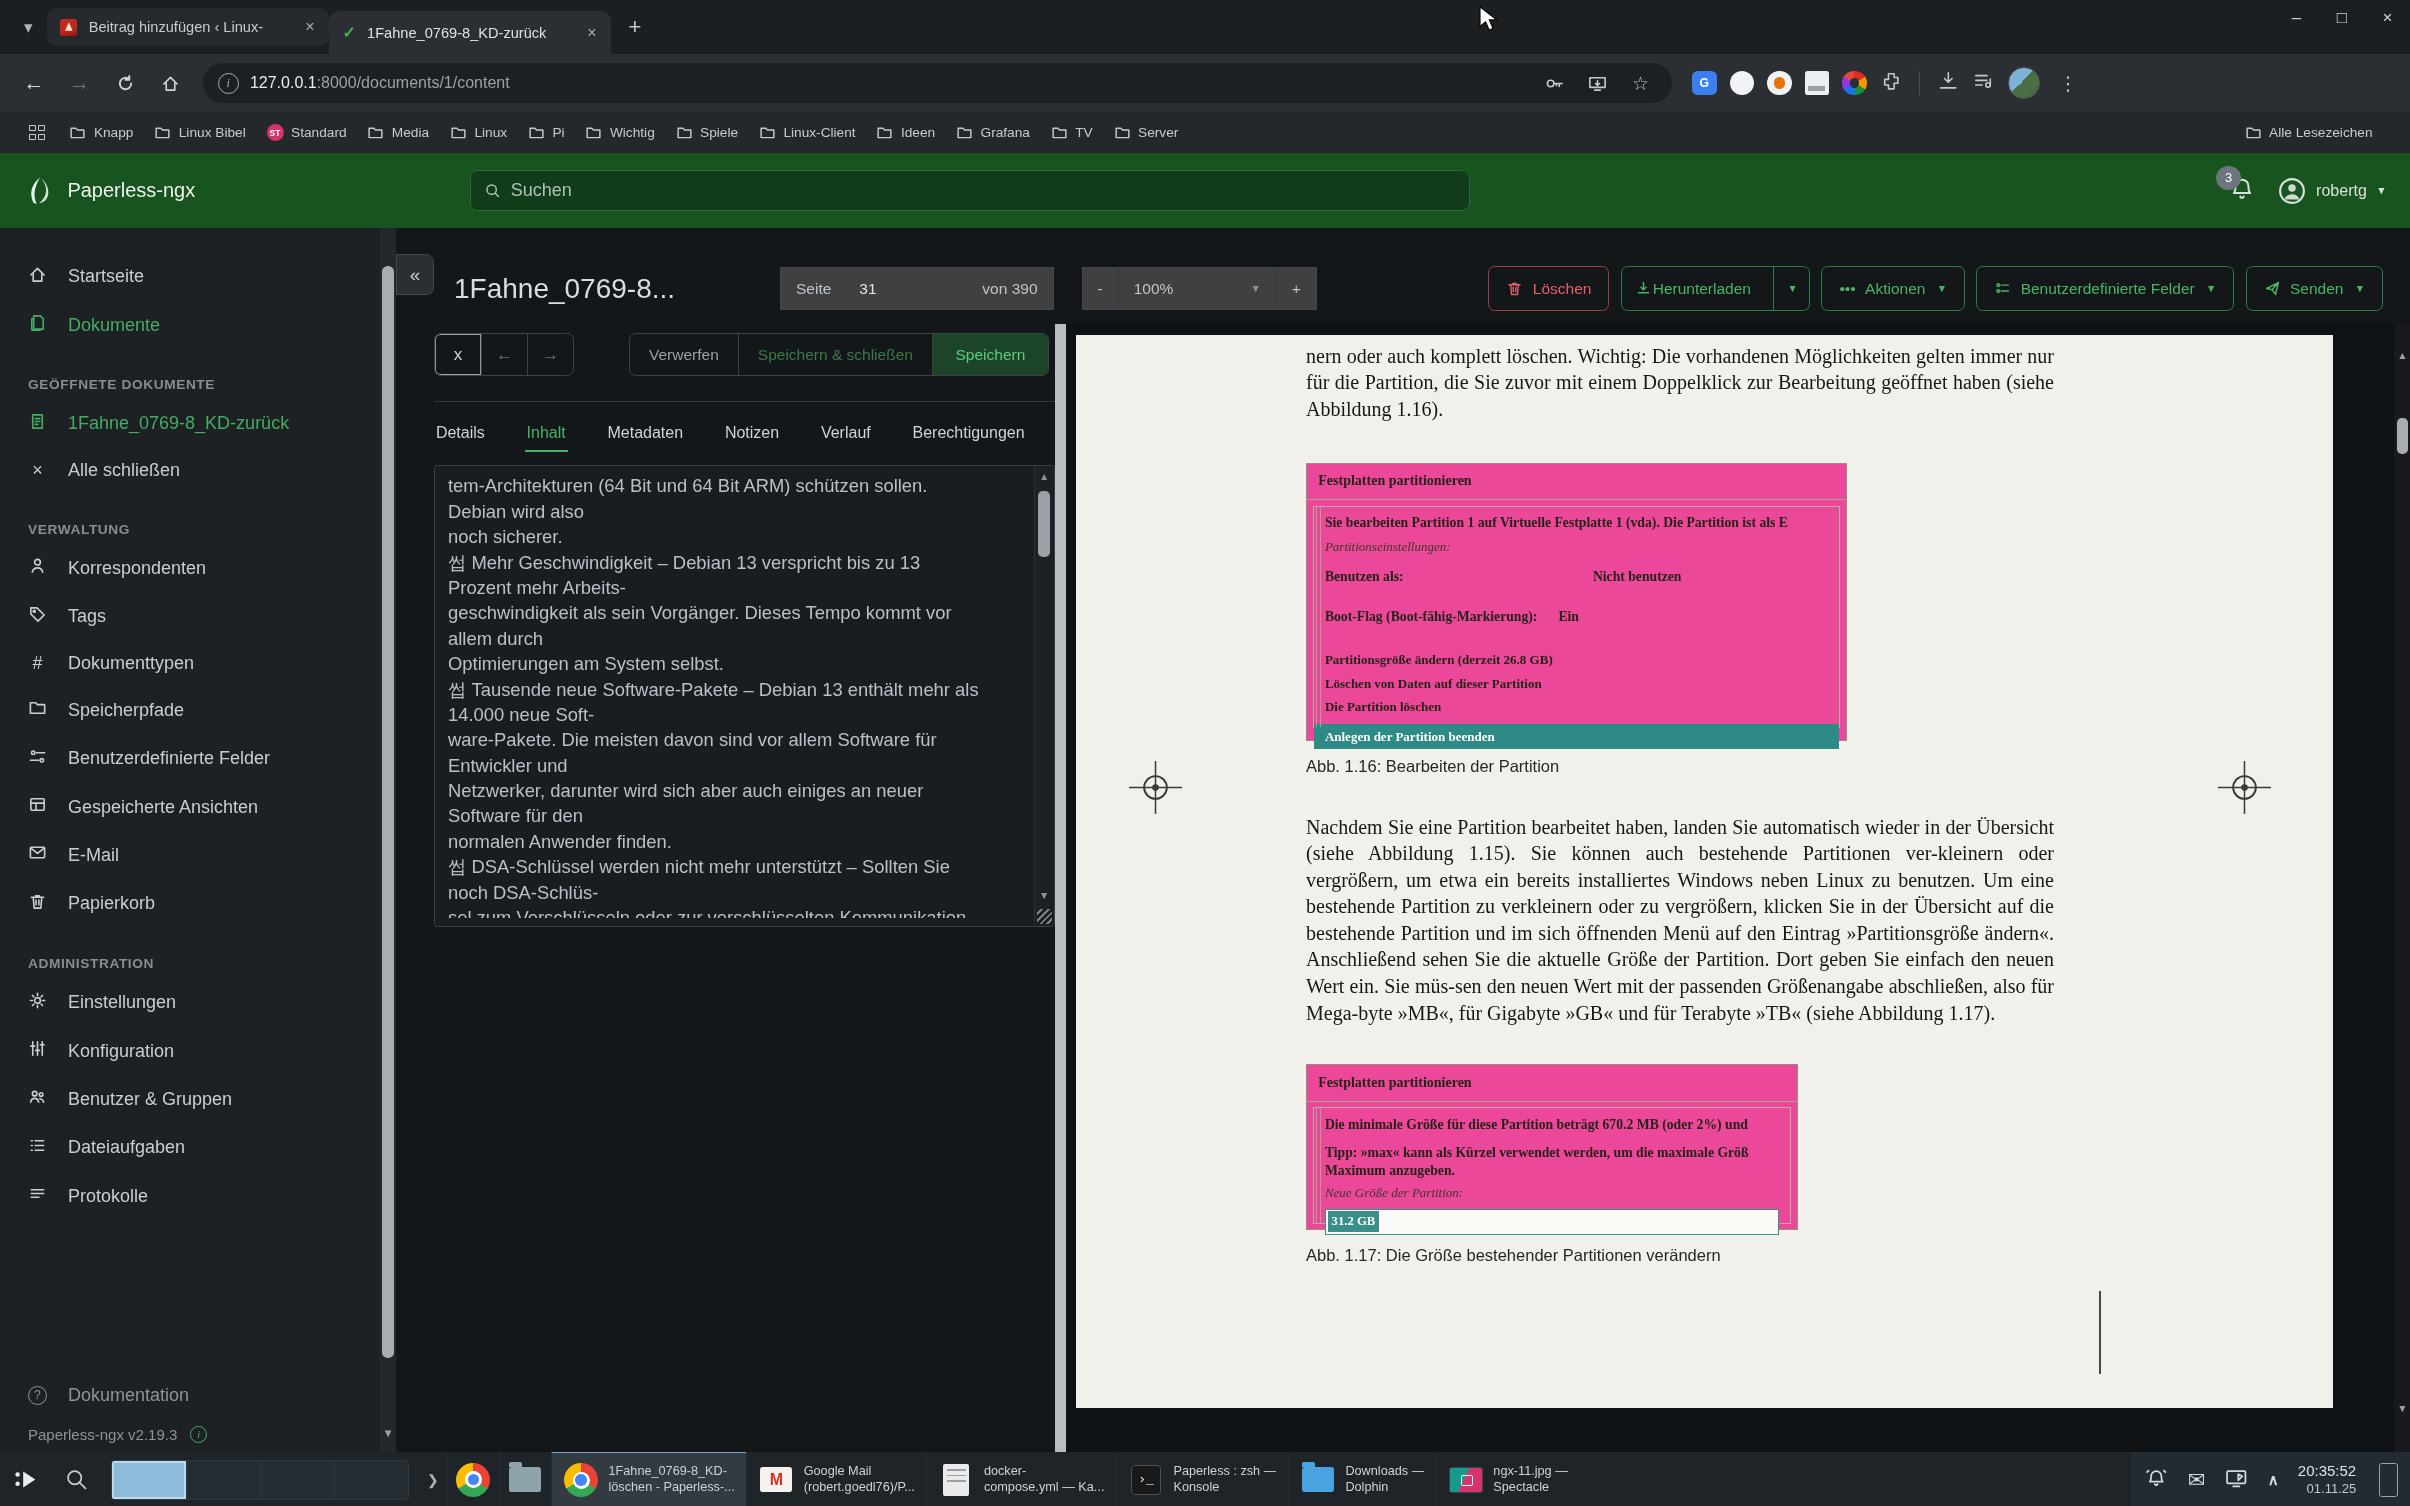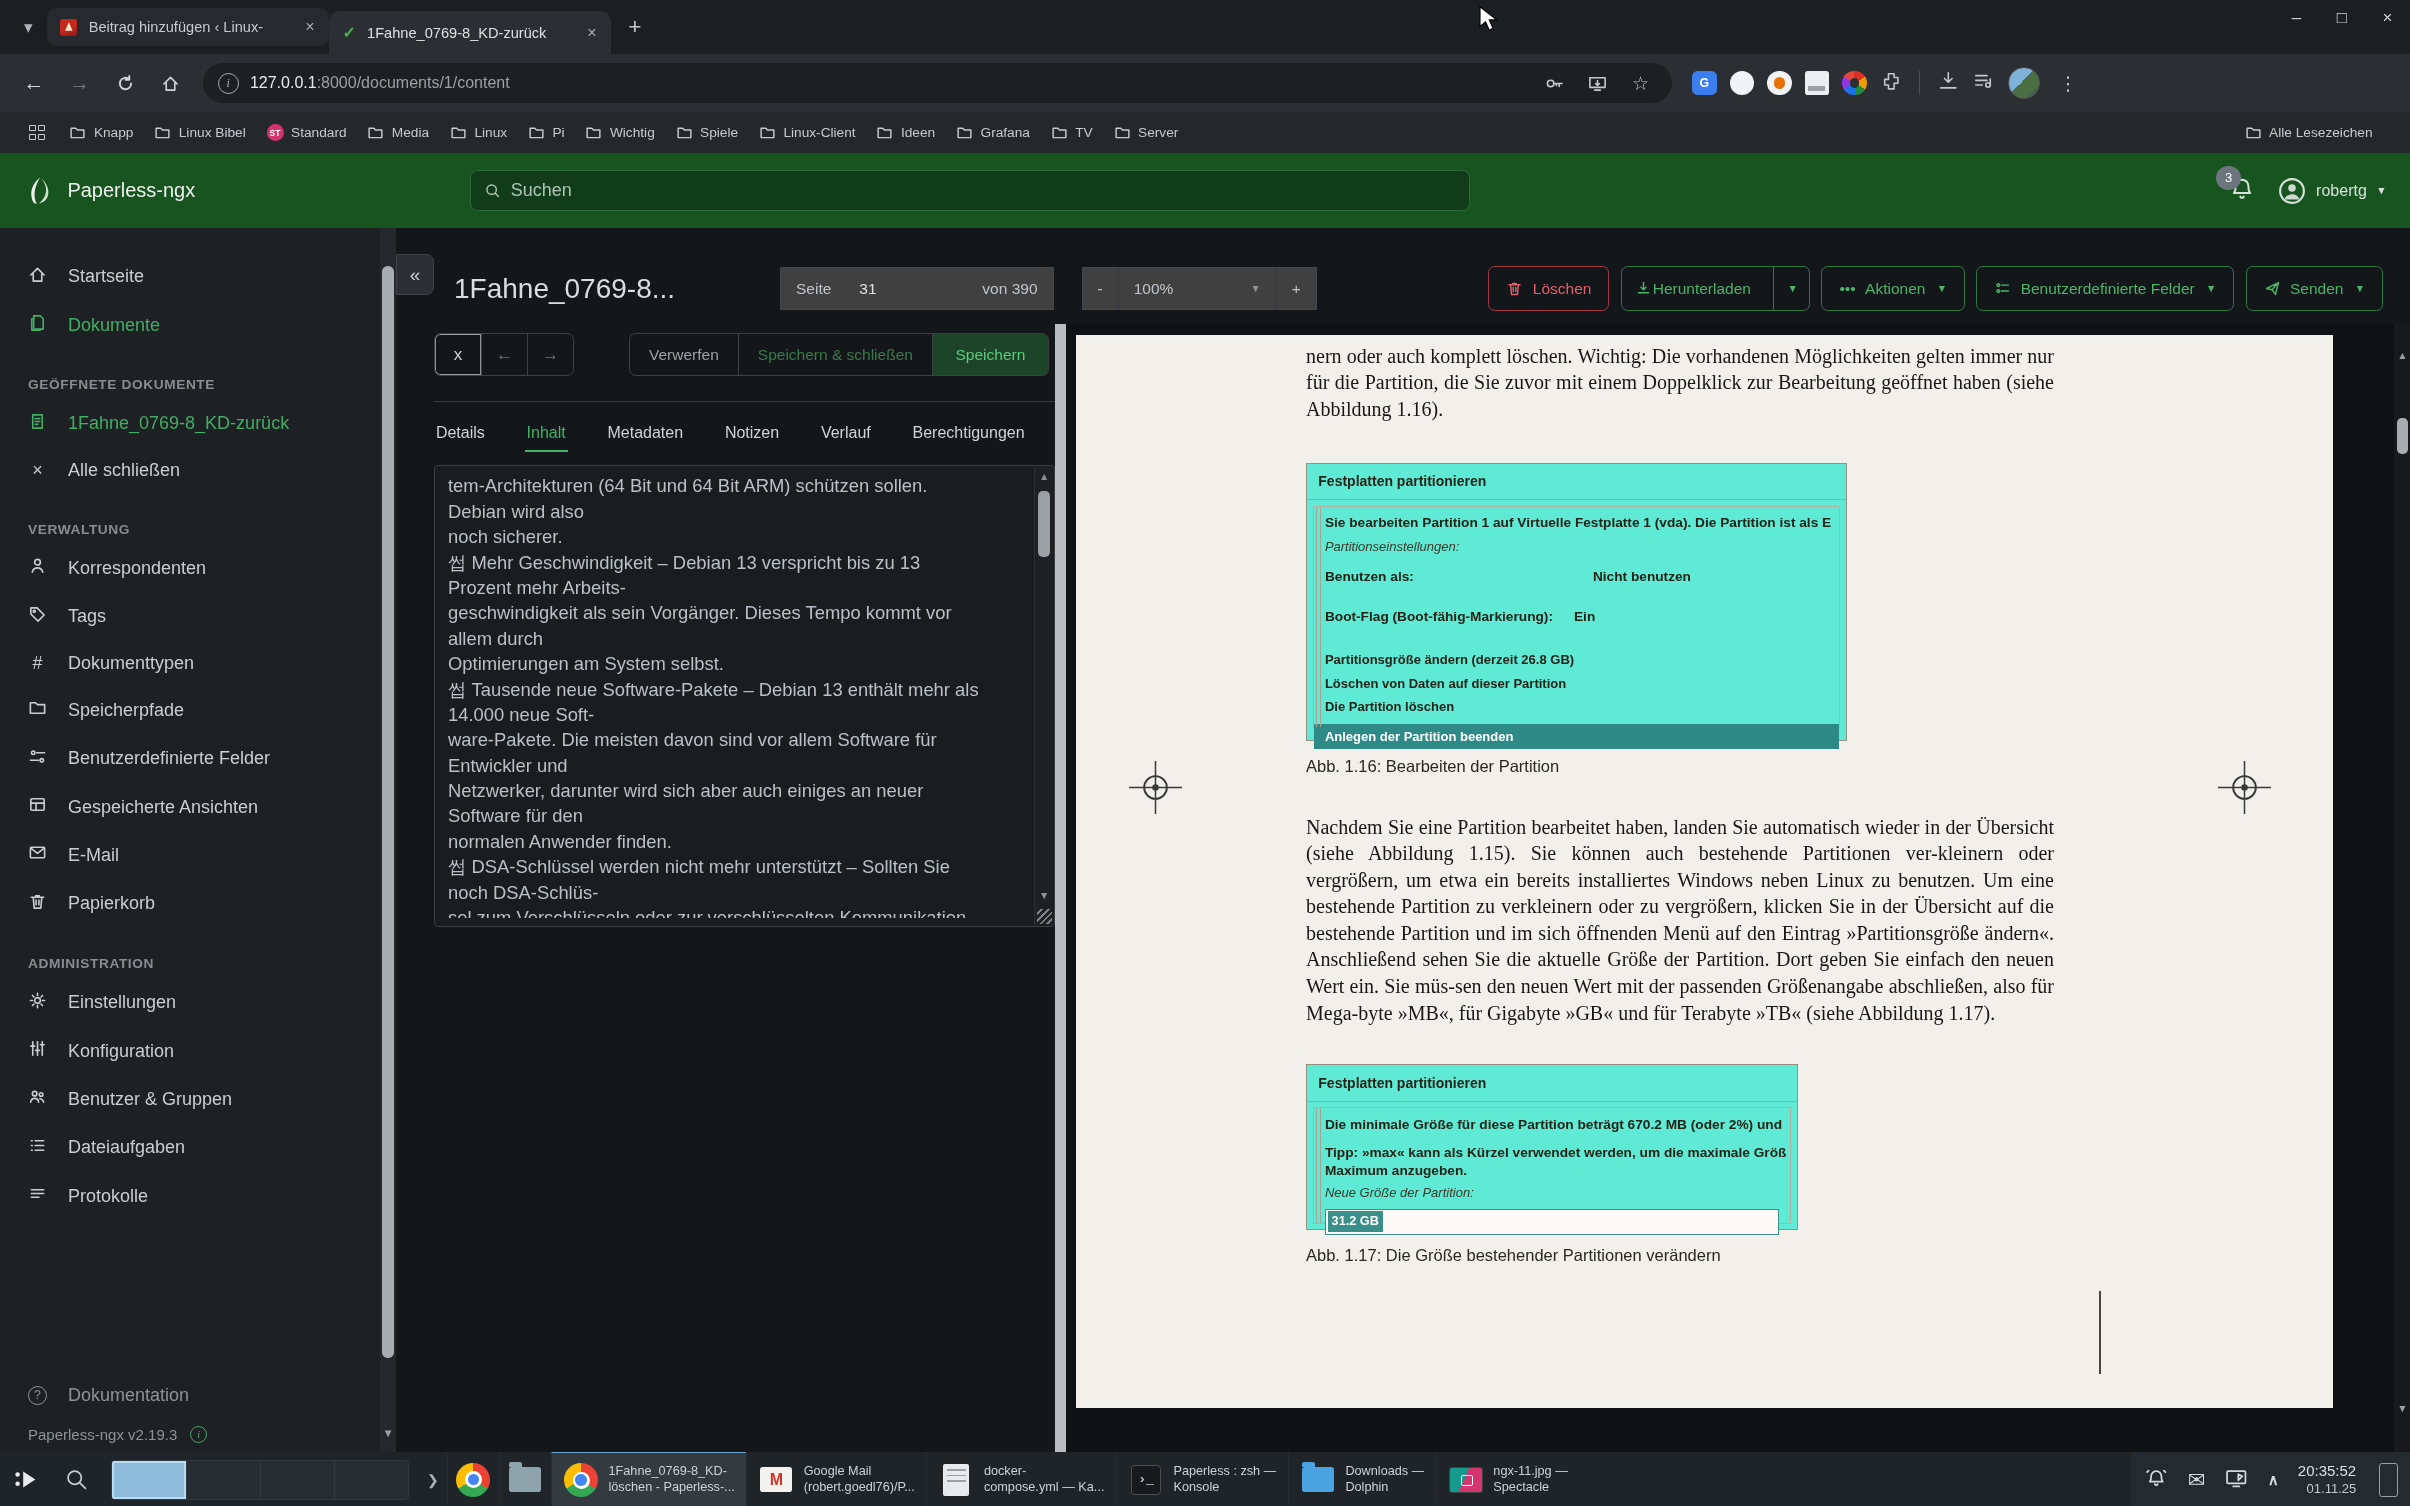--- a/index.html
+++ b/index.html
@@ -124,21 +124,21 @@
   .cb-scroll .thumb{position:absolute;left:2.8px;right:2.8px;top:24.5px;height:66px;background:#9aa0a5;border-radius:4.7px}
   .grip{position:absolute;right:1.9px;bottom:1.9px;width:15px;height:15px;background:
     repeating-linear-gradient(135deg,transparent 0 2.8px,#7c8287 2.8px 4.7px)}
 
   
   .pdfpane{flex:1;position:relative;background:#0f1214;min-width:0}
   .lstrip{position:absolute;left:0;top:0;bottom:0;width:11.3px;background:#b9bdc1}
   .page{position:absolute;left:21px;top:11.3px;width:1257px;height:1073px;background:#f2f0ea;color:#191715;
     font-family:"Liberation Serif",serif;padding:7.5px 279px 0 230px;font-size:20px;line-height:1.33}
   .para{text-align:justify}
-  .figwin{background:#5eead4;border:0.9px solid #97927f;font-family:Liberation Sans, sans-serif;color:#262318}
+  .figwin{background:#ec4899;border:0.9px solid #97927f;font-family:Liberation Serif, serif;color:#262318}
   .figwin .wt{font-size:14px;font-weight:bold;padding:8.5px 11.3px;border-bottom:0.9px solid #aaa593}
   .figwin .body{border:0.9px solid #b5b0a3;margin:5.6px;padding:7.5px 0 0 11.3px;position:relative}
   .figwin .body::before{content:"";position:absolute;left:2.8px;top:0;bottom:0;width:2.8px;border-left:0.9px solid #a9a492;border-right:0.9px solid #a9a492}
   .f14{font-size:13.7px;font-weight:bold;white-space:nowrap;overflow:hidden}
   .fital{font-size:13px;font-style:italic;margin-top:5.6px;color:#3c3828}
   .frow{display:flex;margin-top:13px}
   .frow .l{width:268px;font-size:13.7px;font-weight:bold}
   .frow .v{font-size:13.7px;font-weight:bold}
   .fmenu{font-size:13px;font-weight:bold;margin-top:7.5px;line-height:1.8}
   .fsel{background:#2e8a87;color:#fff;font-size:13px;font-weight:bold;padding:3.8px 11.3px;margin:5.6px 0 1.9px -11.3px}

